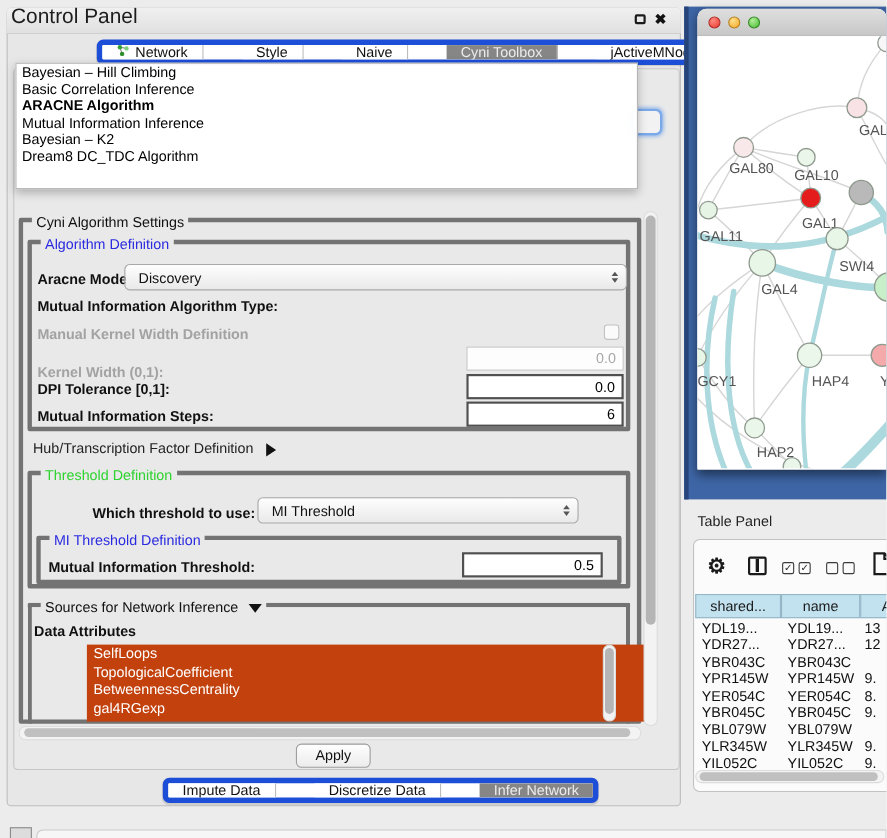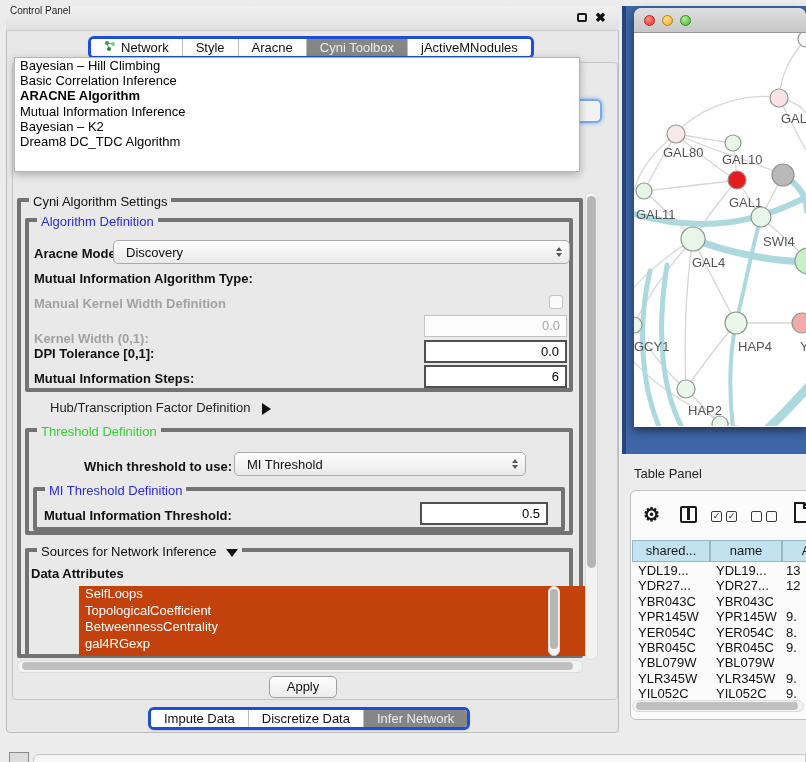--- a/index.html
+++ b/index.html
@@ -1,25 +1,25 @@
 <!DOCTYPE html>
 <html><head>
 <meta charset="utf-8">
 <style>
   *{margin:0;padding:0;box-sizing:border-box;font-family:"Liberation Sans",sans-serif;}
   html,body{width:806px;height:762px;}
   .screen{position:relative;width:806px;height:762px;background:#ececec;overflow:hidden;}
   
   .cpanel{position:absolute;left:6px;top:7px;width:613px;height:726px;background:#e7e7e7;border:1px solid #bdbdbd;border-radius:4px;}
   .cp-titlebar{position:absolute;left:6px;top:7px;width:613px;height:24px;background:linear-gradient(#f0f0f0,#e0e0e0);border-bottom:1px solid #cfcfcf;border-radius:4px 4px 0 0;}
-  .cp-title{position:absolute;left:10px;top:5px;font-size:10px;color:#1d1d1d;}
+  .cp-title{position:absolute;left:10px;top:5px;font-size:19px;color:#1d1d1d;}
   .float-ic{position:absolute;width:10px;height:9px;border:2px solid #1a1a1a;border-radius:2px;background:transparent;}
   .close-ic{position:absolute;font-size:13px;font-weight:bold;color:#111;}
   
-  .tabbar{position:absolute;display:flex;height:23px;background:#ffffff;border:3px solid #1d4ed8;border-radius:6px;overflow:hidden;box-shadow:0 1px 1px rgba(0,0,0,.12);}
+  .tabbar{position:absolute;display:flex;height:23px;background:#ffffff;border:5px solid #1d4ed8;border-radius:6px;overflow:hidden;box-shadow:0 1px 1px rgba(0,0,0,.12);gap:35px;}
   .tab{display:flex;align-items:center;gap:5px;padding:0 13px;font-size:13px;font-weight:500;color:#111;border-right:1px solid #bdbdbd;background:#fff;line-height:22px;white-space:nowrap;cursor:default;}
   .tab:last-child{border-right:none;}
   .tab.sel{background:#868686;color:#ececec;}
   
   .content{position:absolute;left:12px;top:62px;width:606px;height:638px;background:#e9e9e9;border:1px solid #c6c6c6;border-radius:4px;}
   .groupbox{position:absolute;border:4px solid #737373;border-radius:2px;}
   .gtitle{position:absolute;top:-8px;left:8px;background:#e9e9e9;padding:0 4px;font-size:13px;color:#111;white-space:nowrap;}
   .gtitle.blue{color:#2a2ae0;}
   .gtitle.green{color:#2fd32f;}
   .lbl{position:absolute;font-size:13px;font-weight:bold;color:#111;white-space:nowrap;}
@@ -91,21 +91,21 @@
             <circle cx="3" cy="3" r="2" fill="#35a035"></circle>
             <circle cx="9" cy="4" r="2" fill="#79d279"></circle>
             <circle cx="5" cy="9" r="2" fill="#2c8c2c"></circle>
           </svg></span>
         <span>Network</span>
       </div>
       <div class="tab">
         <span>Style</span>
       </div>
       <div class="tab">
-        <span>Aracne</span>
+        <span>Naive</span>
       </div>
       <div class="tab sel">
         <span>Cyni Toolbox</span>
       </div>
       <div class="tab">
         <span>jActiveMNodules</span>
       </div>
     </div>
 
   <div class="content"></div>
@@ -134,21 +134,21 @@
 
   <div class="lbl dis" style="left:34px;top:331px;">Kernel Width (0,1):</div>
   <div class="inp dis" style="left:424px;top:315px;width:143px;height:22px;">0.0</div>
 
   <div class="lbl" style="left:34px;top:346px;">DPI Tolerance [0,1]:</div>
   <div class="inp" style="left:424px;top:340px;width:143px;height:23px;">0.0</div>
 
   <div class="lbl" style="left:34px;top:371px;">Mutual Information Steps:</div>
   <div class="inp" style="left:424px;top:365px;width:143px;height:23px;">6</div>
 
-  <div class="lbl plain" style="left:50px;top:400px;">
+  <div class="lbl plain" style="left:30px;top:400px;">
     <span>Hub/Transcription Factor Definition</span>
     <span class="arrow-right" style="margin-left:8px;"></span>
   </div>
 
   <div class="groupbox" style="left:25px;top:428px;width:548px;height:107px;">
     <span class="gtitle green">Threshold Definition</span>
   </div>
   <div class="lbl" style="left:84px;top:459px;">Which threshold to use:</div>
   <div class="combo" style="left:234px;top:452px;width:292px;">
     <span>MI Threshold</span>

